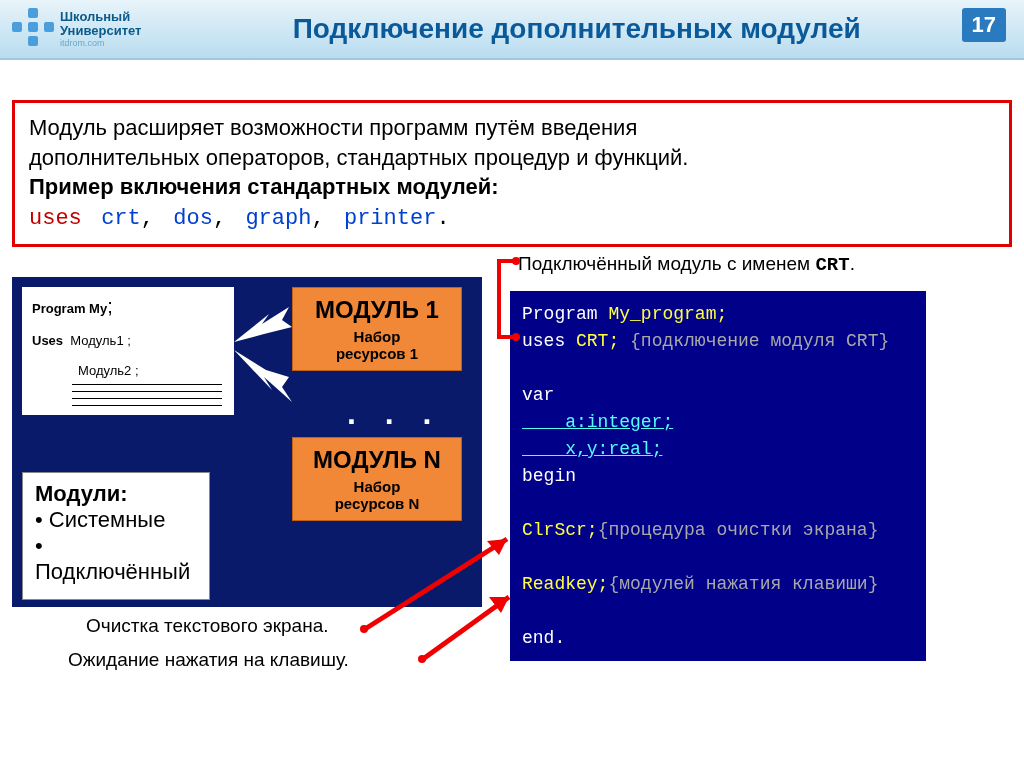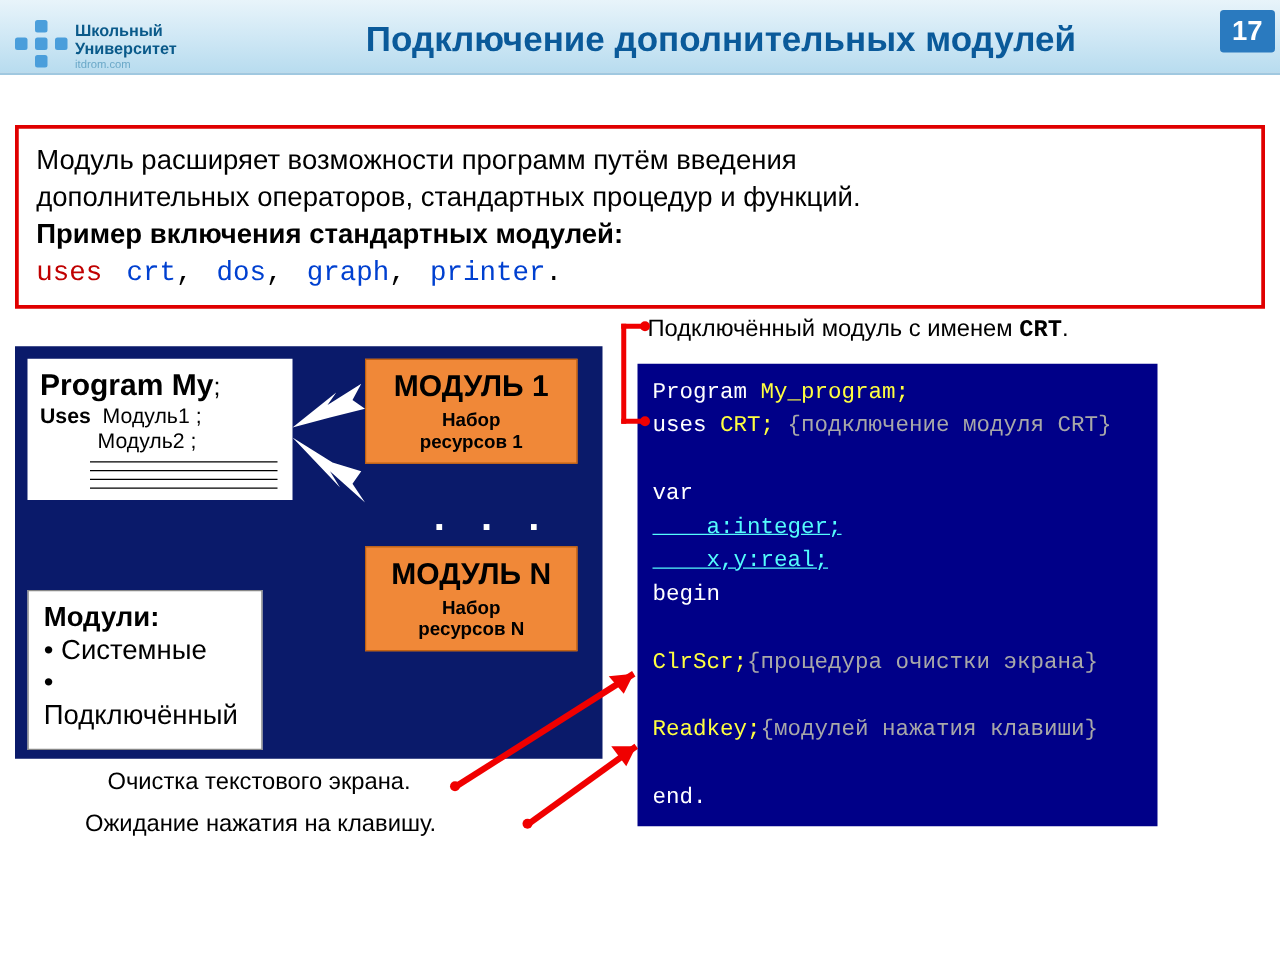--- a/index.html
+++ b/index.html
@@ -9,22 +9,22 @@
     width: 1024px;
     height: 767px;
     position: relative;
     overflow: hidden;
   }
   .header {
     height: 60px;
     background: linear-gradient(to bottom, #e8f4fa 0%, #d0e8f5 50%, #b8dcef 100%);
     border-bottom: 2px solid #a0c8e0;
     display: flex;
-    align-items: flex-start;
-    padding: 16px 12px;
+    align-items: center;
+    padding: 0 12px;
     position: relative;
   }
   .logo {
     display: flex;
     align-items: center;
     gap: 6px;
   }
   .logo-icon {
     width: 42px;
     height: 42px;
@@ -56,21 +56,21 @@
     color: #0a5a9a;
   }
   .pagenum {
     background: #2a7abf;
     color: #fff;
     font-weight: bold;
     font-size: 22px;
     padding: 4px 10px;
     border-radius: 3px;
     position: absolute;
-    right: 4px;
+    right: 18px;
     top: 8px;
   }
 
   .red-box {
     margin: 40px 12px 12px 12px;
     border: 3px solid #e00000;
     padding: 10px 14px;
     font-size: 22px;
     line-height: 1.35;
   }
@@ -95,22 +95,22 @@
   }
 
   .program-box {
     position: absolute;
     left: 10px;
     top: 10px;
     width: 212px;
     background: #fff;
     padding: 8px 10px;
   }
-  .program-box .pm-title { font-weight: bold; font-size: 24px; }
-  .program-box .pm-line { font-size: 17px; margin-top: 0; }
+  .program-box .pm-title { font-weight: bold; font-size: 13px; }
+  .program-box .pm-line { font-size: 13px; margin-top: 15px; }
   .program-box .pm-uses { font-weight: bold; }
   .program-box .hr { border-top: 1.5px solid #000; margin: 6px 0 1px 0; width: 150px; margin-left: 40px; }
 
   .module-box {
     position: absolute;
     background: #f08838;
     color: #000;
     text-align: center;
     width: 170px;
     padding: 8px 6px;

